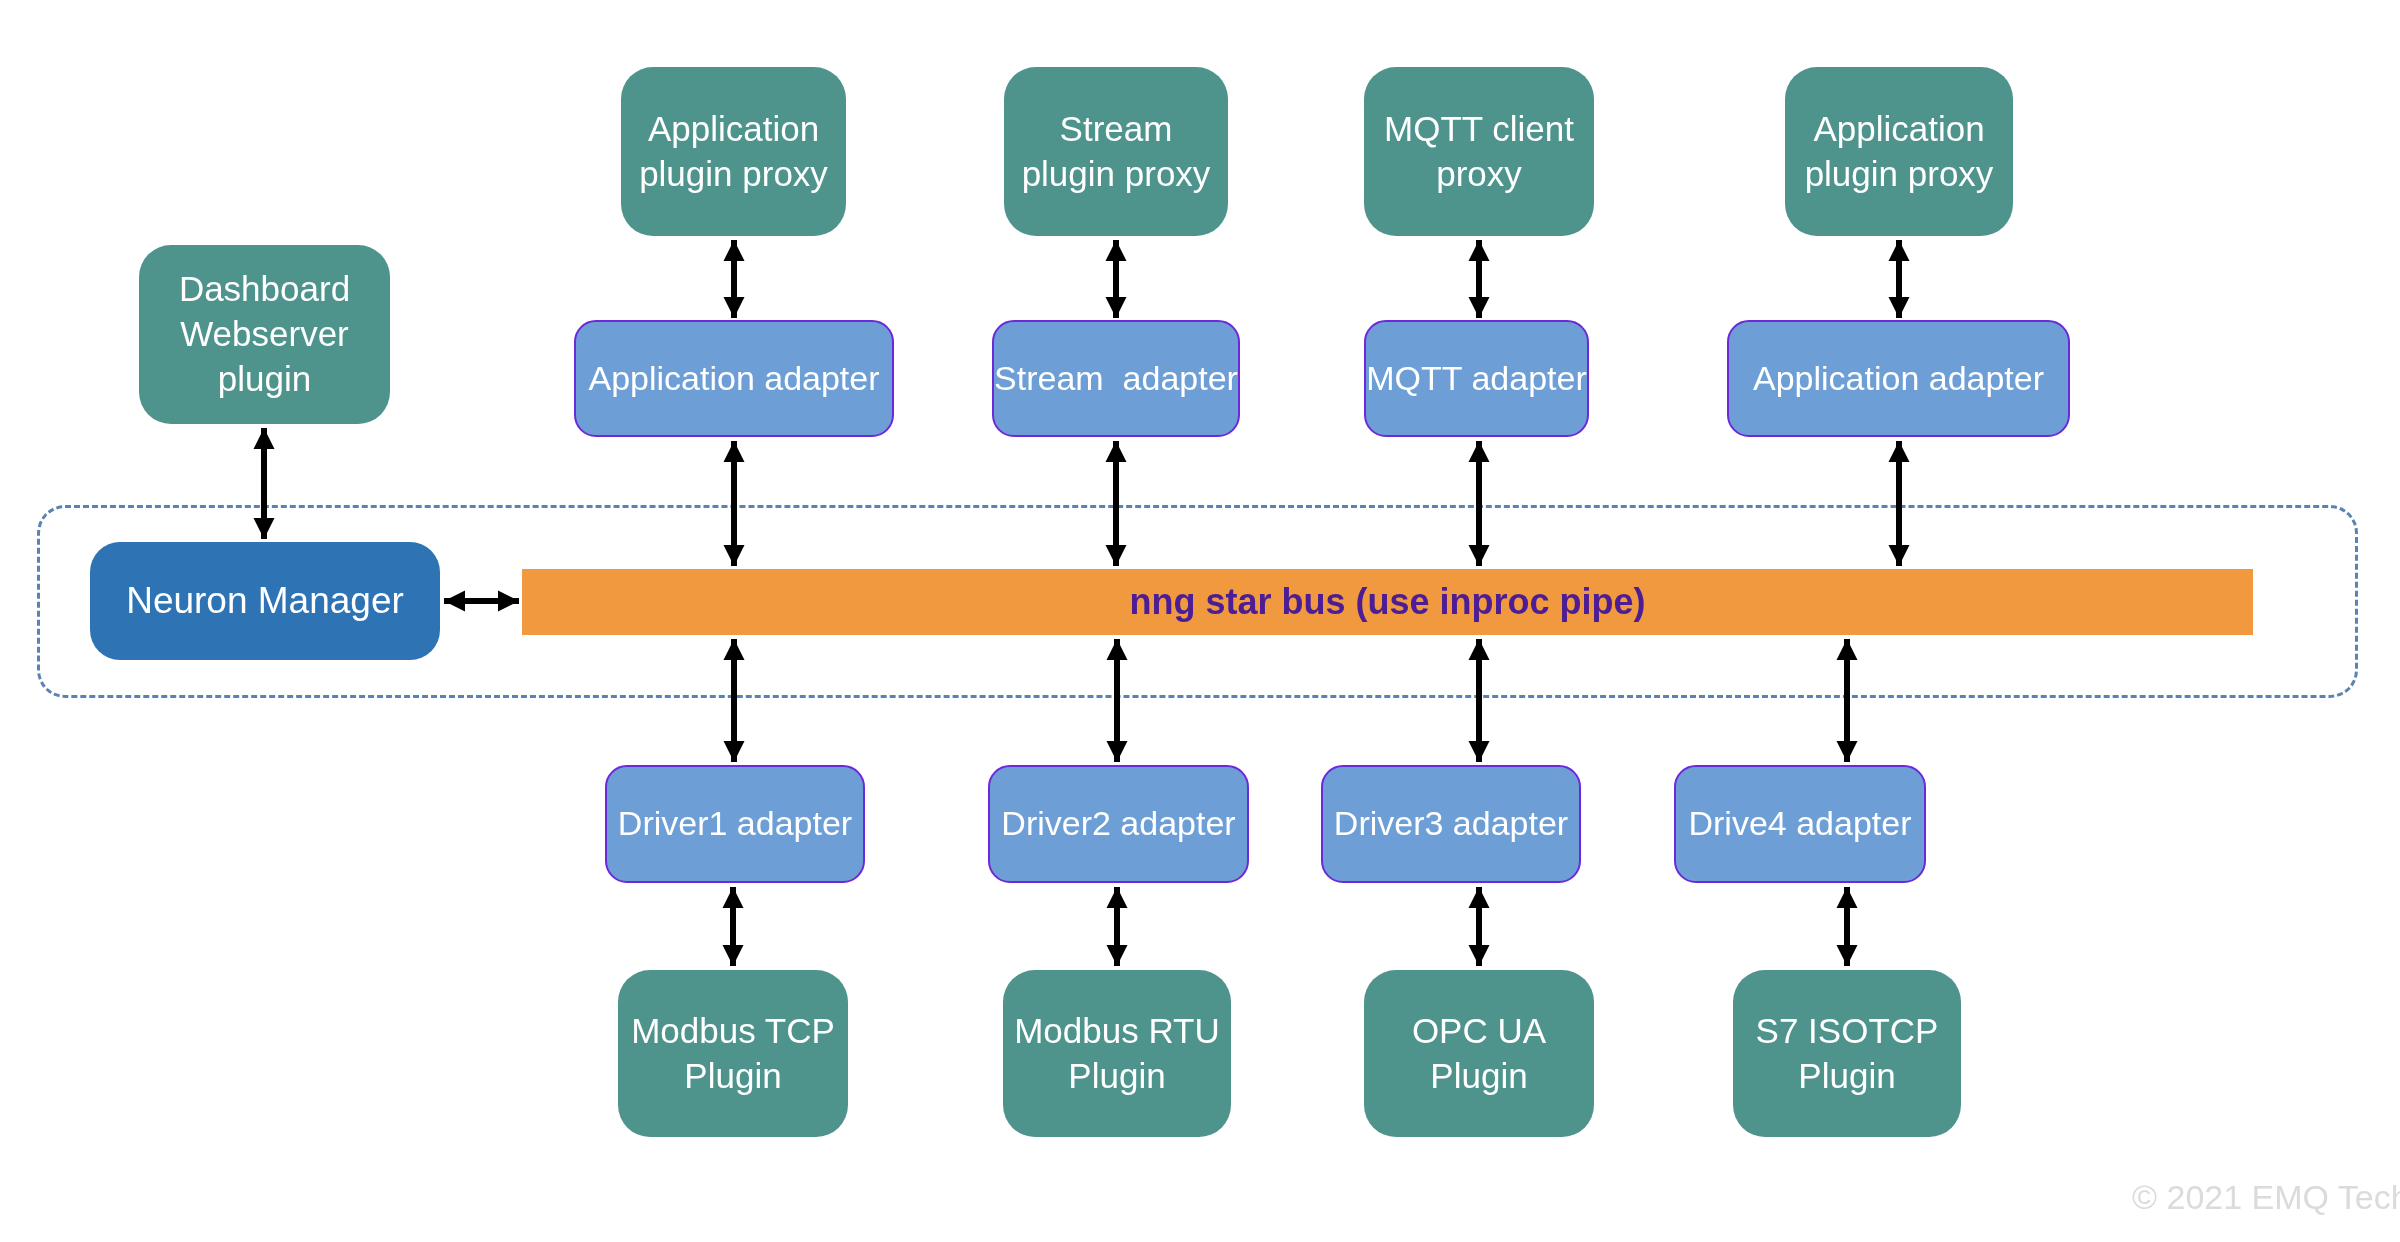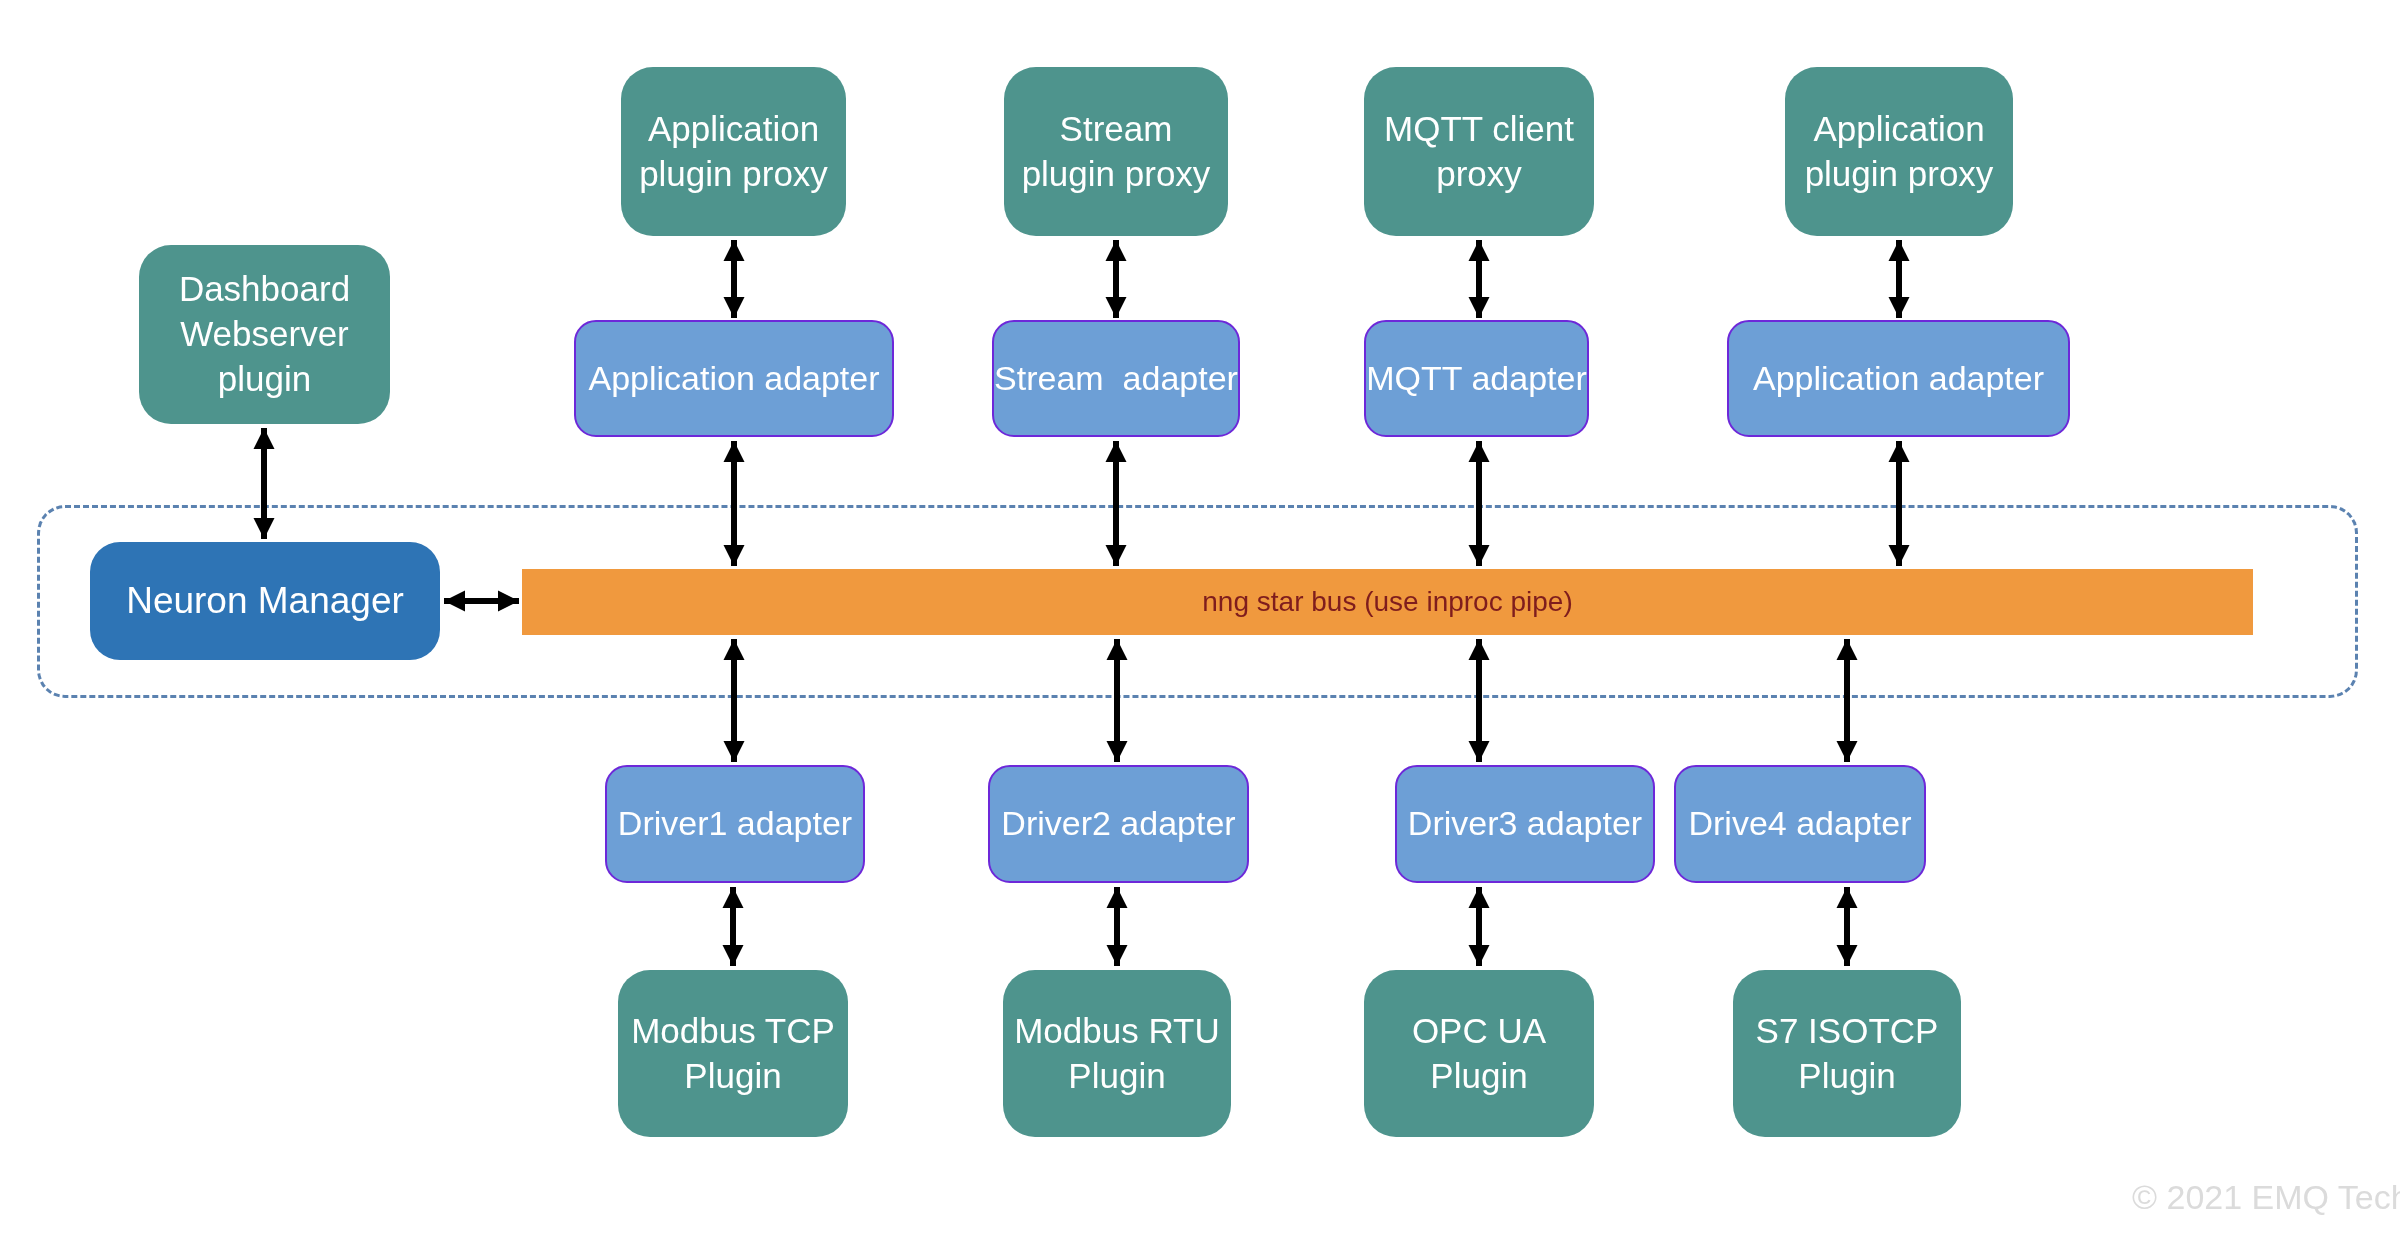--- a/index.html
+++ b/index.html
@@ -32,23 +32,24 @@
   }
   .manager{
     background:#2E74B5;
     border-radius:30px;
     font-size:37px;
   }
   .bus{
     position:absolute;
     background:#F0993E;
     display:flex;align-items:center;justify-content:center;
-    color:#7f1d1d;
-    font-size:28px;
+    color:#4c1d95;
+    font-size:36px;
     white-space:pre;
+    font-weight:bold;
   }
   .dashed-boundary{
     position:absolute;
     border:3px dashed #5B82B0;
     border-radius:28px;
     box-sizing:border-box;
   }
   .arrows{
     position:absolute;left:0;top:0;
     pointer-events:none;
@@ -83,21 +84,21 @@
   <div class="node adapter" style="left:992px;top:320px;width:248px;height:117px;">Stream  adapter</div>
   <div class="node adapter" style="left:1727px;top:320px;width:343px;height:117px;">Application adapter</div>
 
   <div class="node teal" style="left:139px;top:245px;width:251px;height:179px;">Dashboard
 Webserver
 plugin</div>
   <div class="node manager" style="left:90px;top:542px;width:350px;height:118px;">Neuron Manager</div>
 
   <div class="node adapter" style="left:605px;top:765px;width:260px;height:118px;">Driver1 adapter</div>
   <div class="node adapter" style="left:988px;top:765px;width:261px;height:118px;">Driver2 adapter</div>
-  <div class="node adapter" style="left:1395px;top:765px;width:260px;height:118px;">Driver3 adapter</div>
+  <div class="node adapter" style="left:1321px;top:765px;width:260px;height:118px;">Driver3 adapter</div>
   <div class="node adapter" style="left:1674px;top:765px;width:252px;height:118px;">Drive4 adapter</div>
 
   <div class="node teal" style="left:618px;top:970px;width:230px;height:167px;">Modbus TCP
 Plugin</div>
   <div class="node teal" style="left:1003px;top:970px;width:228px;height:167px;">Modbus RTU
 Plugin</div>
   <div class="node teal" style="left:1364px;top:970px;width:230px;height:167px;">OPC UA
 Plugin</div>
   <div class="node teal" style="left:1733px;top:970px;width:228px;height:167px;">S7 ISOTCP
 Plugin</div>

